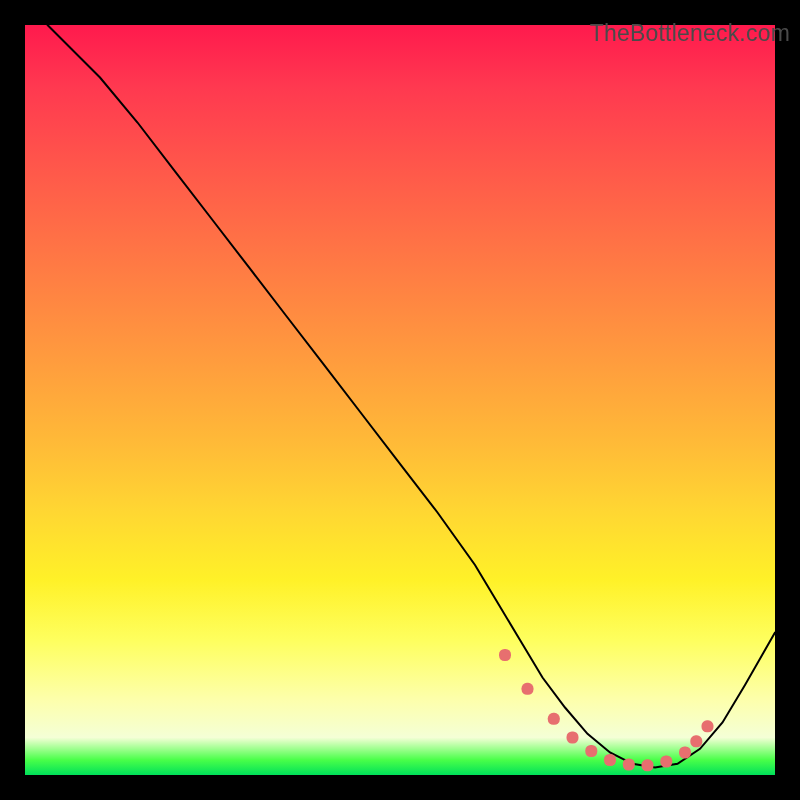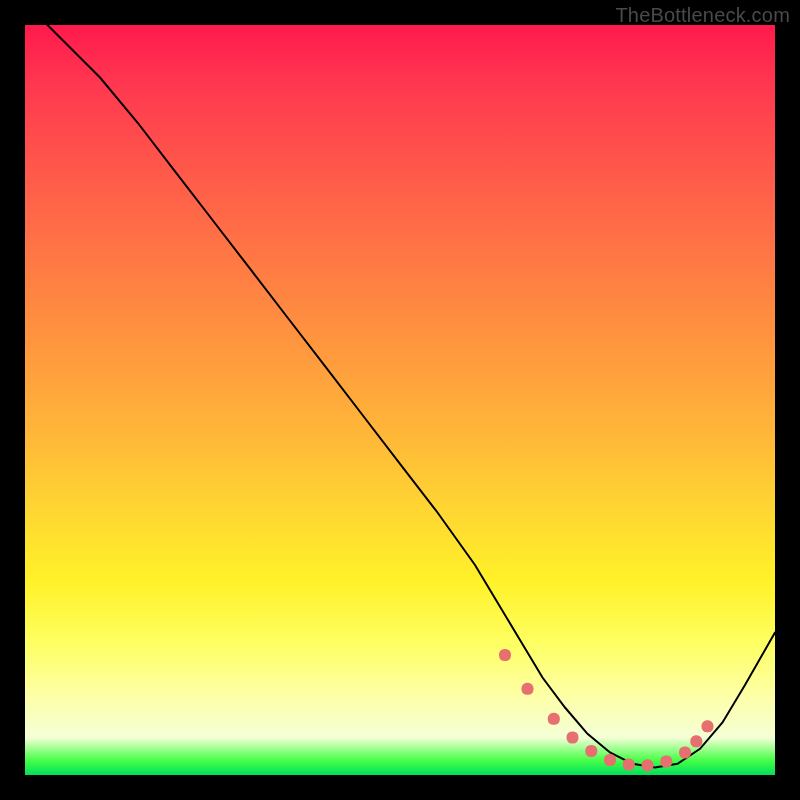--- a/index.html
+++ b/index.html
@@ -37,24 +37,24 @@
       #fff128 74%,
       #feff5e 82%,
       #fdffac 90%,
       #f4ffd6 95%,
       #49ff49 98%,
       #00e05a 100%
     );
   }
   .watermark {
     position: absolute;
-    top: 4px;
+    top: 20px;
     right: 10px;
     color: #4a4a4a;
-    font-size: 20px;
+    font-size: 23px;
     font-weight: 500;
     letter-spacing: 0.2px;
     user-select: none;
   }
   svg.curve {
     position: absolute;
     left: 0;
     top: 0;
     width: 750px;
     height: 750px;

